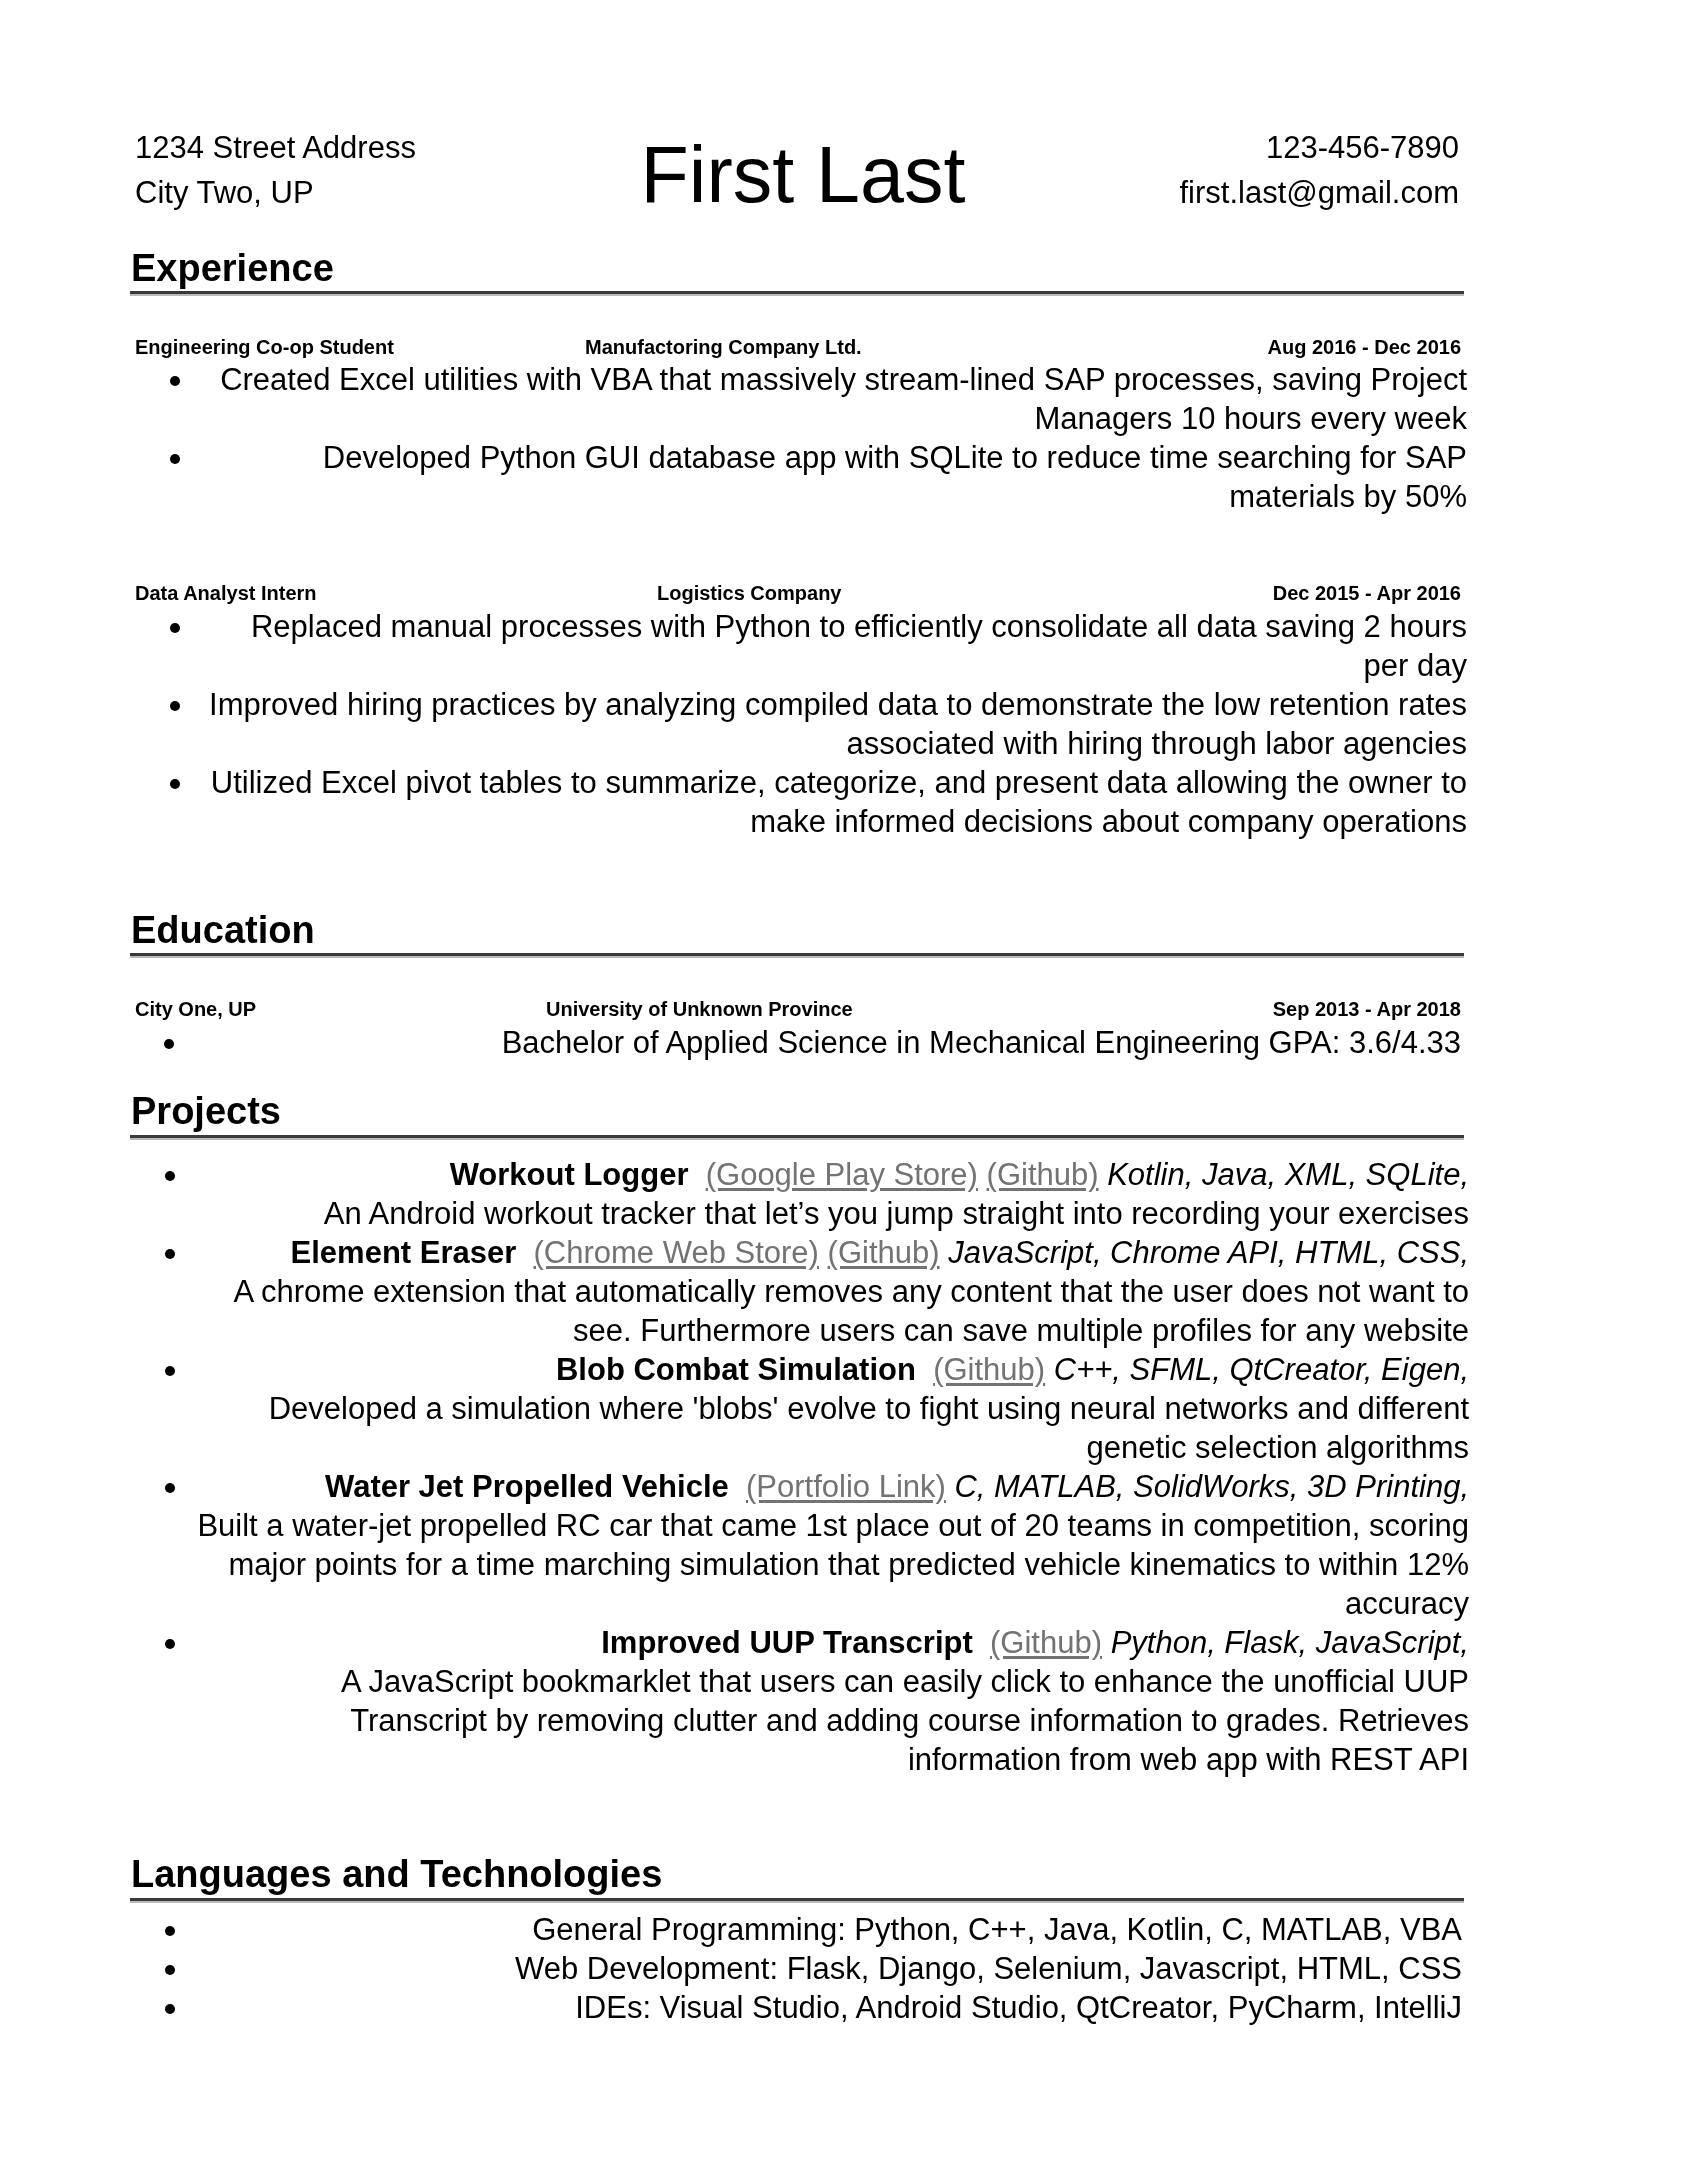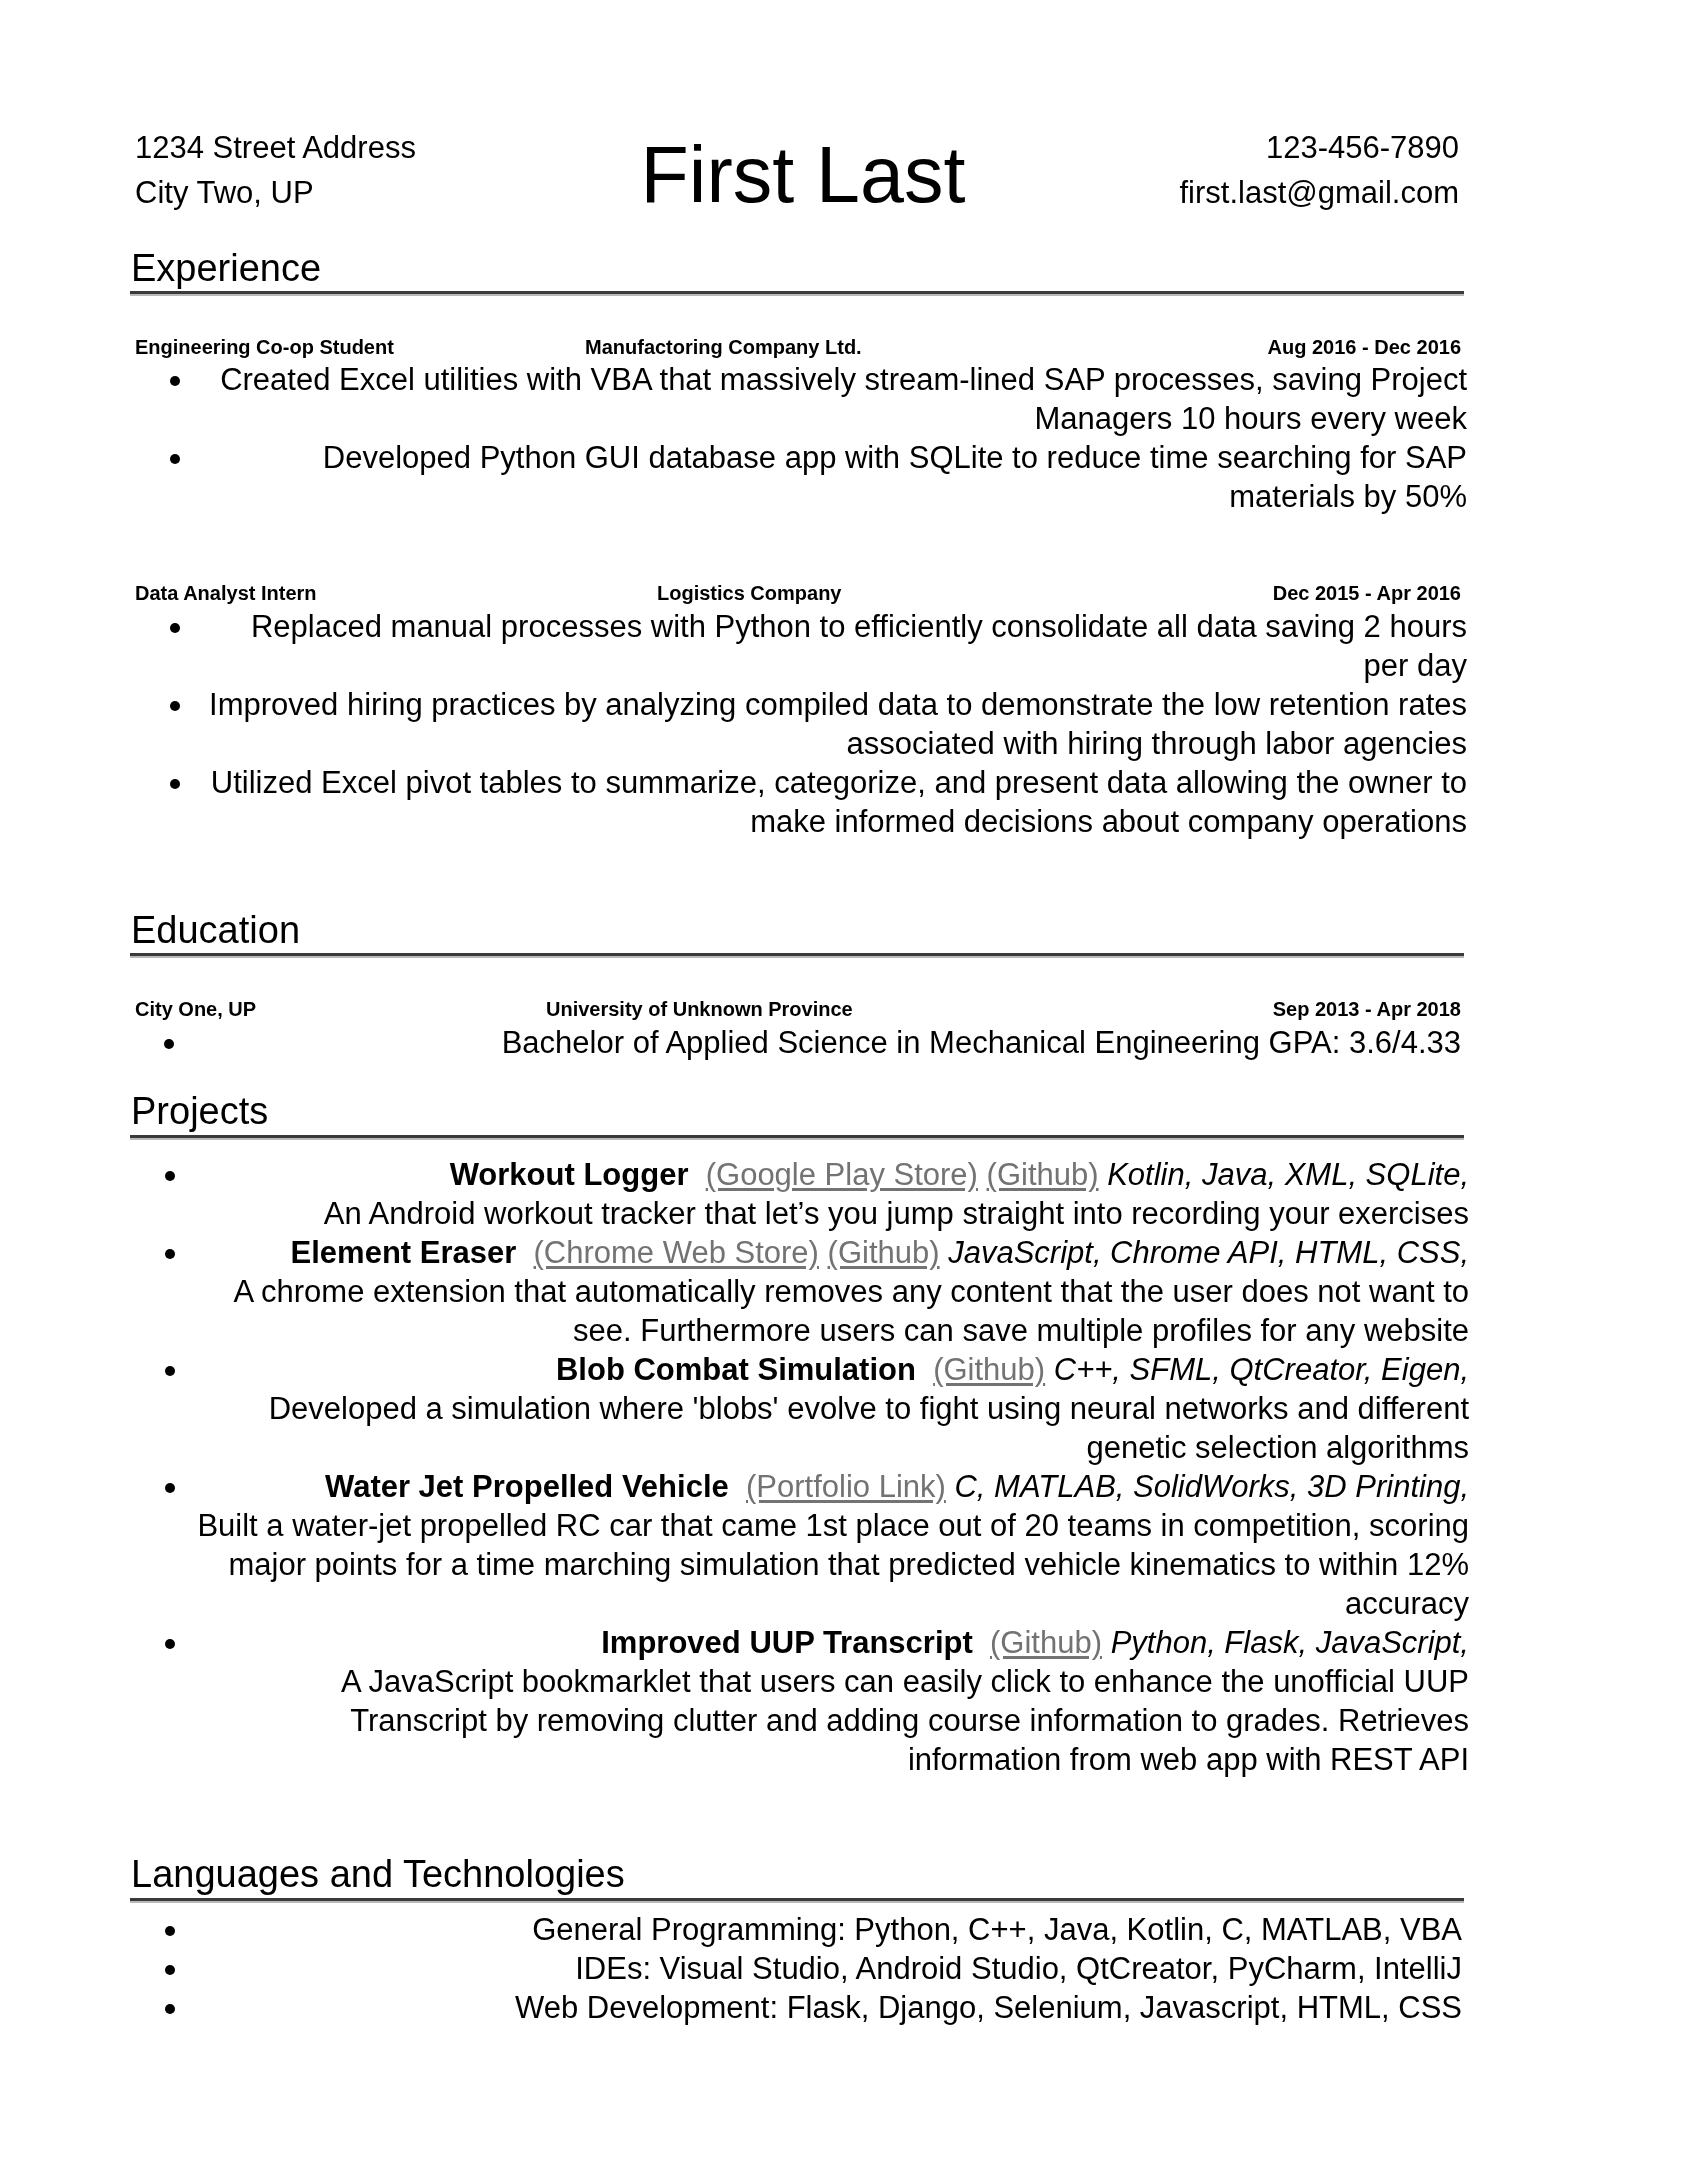--- a/index.html
+++ b/index.html
@@ -8,21 +8,21 @@
     font-family: "Liberation Sans", sans-serif; color: #000;
   }
   .page { position: absolute; left: 0; top: 8px; width: 1683px; height: 2178px; }
 
   
   .hdr-left { position: absolute; left: 135px; top: 117px; font-size: 31px; line-height: 45px; }
   .hdr-right { position: absolute; right: 224px; top: 117px; font-size: 31px; line-height: 45px; text-align: right; }
   .hdr-name { position: absolute; left: 0; width: 1606px; top: 117px; text-align: center; font-size: 79px; line-height: 99px; letter-spacing: 0px; }
 
   
-  .sec-title { position: absolute; left: 131px; font-size: 38px; font-weight: normal; line-height: 44px; }
+  .sec-title { position: absolute; left: 131px; font-size: 38px; font-weight: bold; line-height: 44px; }
   .rule {
     position: absolute; left: 130px; width: 1334px; height: 3px;
     background: #3a3a3a; border-bottom: 2px solid #b9b9b9;
   }
 
   
   .row { position: absolute; left: 135px; width: 1326px; height: 40px; font-size: 20px; font-weight: bold; line-height: 40px; margin-top: 19px; }
   .row .c1 { position: absolute; left: 0; }
   .row .c2 { position: absolute; }
   .row .c3 { position: absolute; right: 0; }
@@ -134,18 +134,18 @@
       <a class="plink">(Github)</a>
       <span class="ptech">Python, Flask, JavaScript,</span><br>
       <span>A JavaScript bookmarklet that users can easily click to enhance the unofficial UUP Transcript by removing clutter and adding course information to grades. Retrieves information from web app with REST API</span>
     </li>
   </ul>
 
   <div class="sec-title" style="top:1844px;">Languages and Technologies</div>
   <div class="rule" style="top:1890px;"></div>
   <ul class="bl lang-list">
     <li>General Programming: Python, C++, Java, Kotlin, C, MATLAB, VBA</li>
+    <li>Web Development: Flask, Django, Selenium, Javascript, HTML, CSS</li>
     <li>IDEs: Visual Studio, Android Studio, QtCreator, PyCharm, IntelliJ</li>
-    <li>Web Development: Flask, Django, Selenium, Javascript, HTML, CSS</li>
   </ul>
 
 </div>
 
 
 </body></html>

